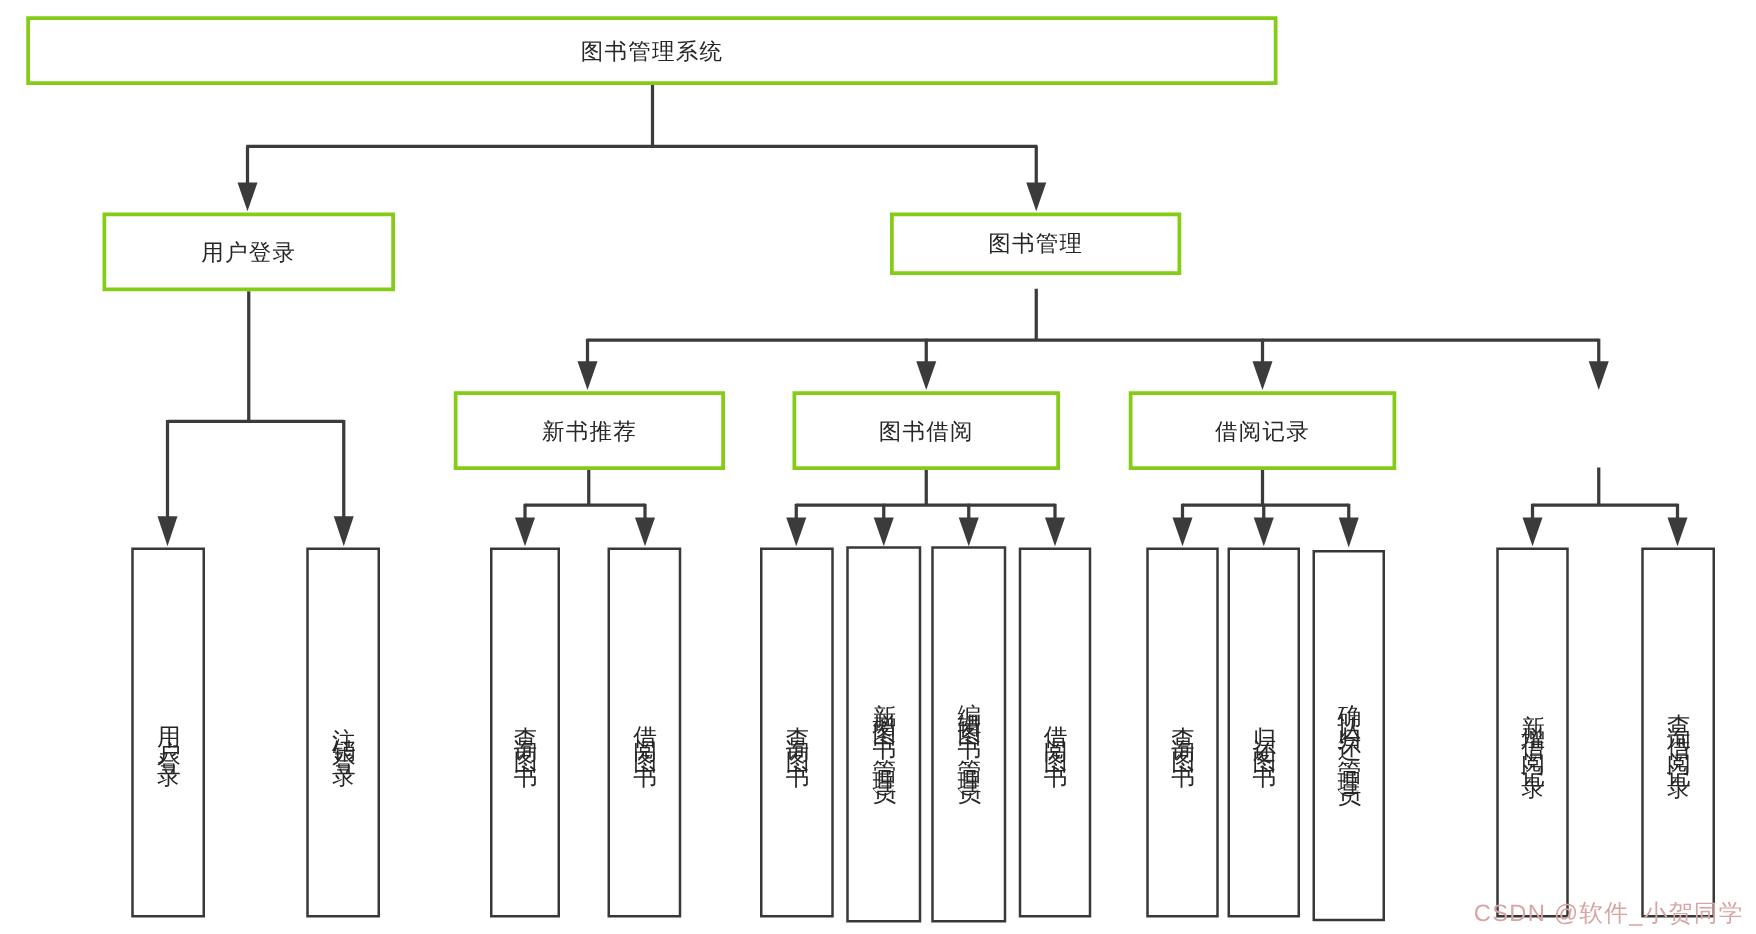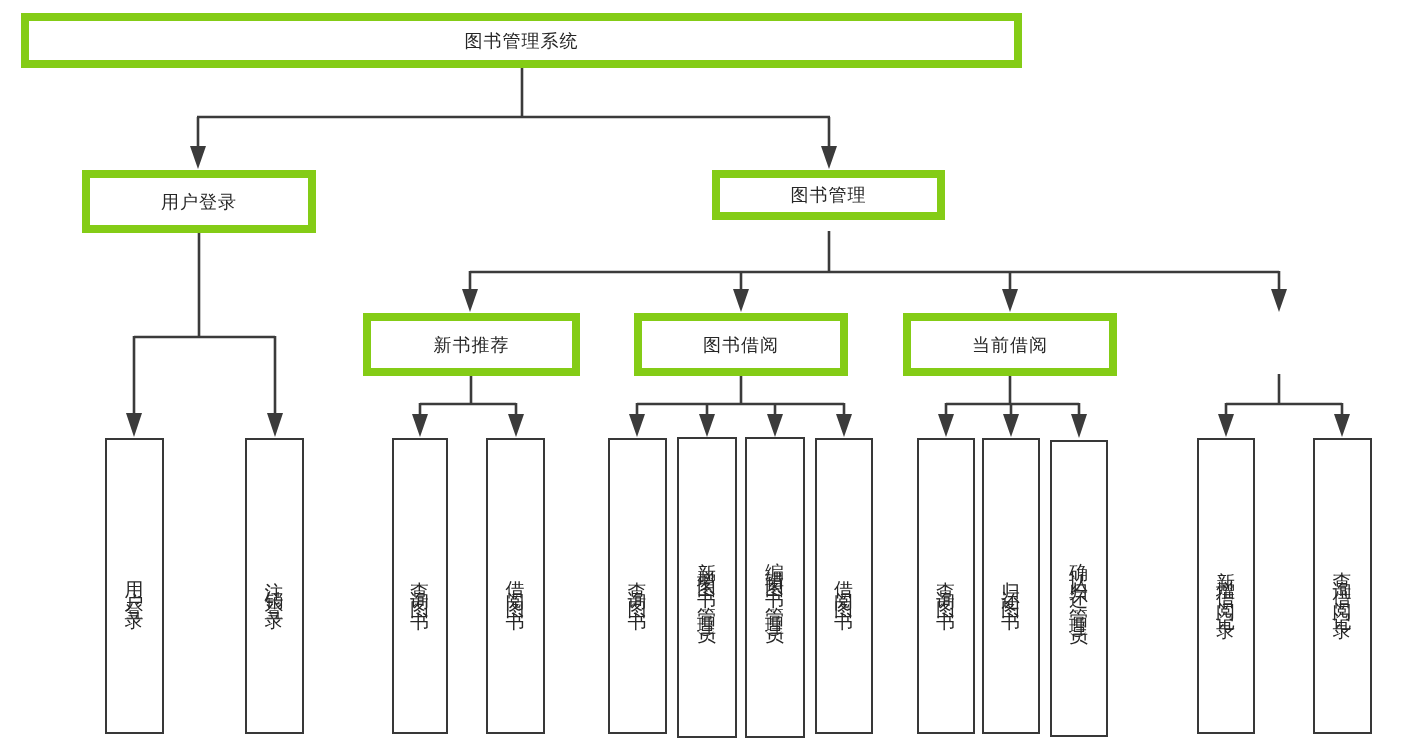--- a/index.html
+++ b/index.html
@@ -24,21 +24,21 @@
     position: absolute;
     left: 0;
     top: 0;
     width: 1405px;
     height: 747px;
     z-index: 1;
   }
   .hbox {
     position: absolute;
     background: #ffffff;
-    border: 8px solid #84cc16;
+    border: 3px solid #84cc16;
     box-sizing: border-box;
     display: flex;
     align-items: center;
     justify-content: center;
     z-index: 2;
   }
   .hbox span {
     font-size: 18px;
     color: #262626;
     letter-spacing: 1px;
@@ -164,21 +164,21 @@
     <span>图书管理</span>
   </div>
 
   <div class="hbox" style="left:363px; top:313px; width:217px; height:63px">
     <span>新书推荐</span>
   </div>
   <div class="hbox" style="left:634px; top:313px; width:214px; height:63px">
     <span>图书借阅</span>
   </div>
   <div class="hbox" style="left:903px; top:313px; width:214px; height:63px">
-    <span>当前借阅</span>
+    <span>借阅记录</span>
   </div>
 
   <div class="vbox" style="left:105px; top:438px; width:59px; height:296px">
     <span>用户登录</span>
   </div>
   <div class="vbox" style="left:245px; top:438px; width:59px; height:296px">
     <span>注销登录</span>
   </div>
 
   <div class="vbox" style="left:392px; top:438px; width:56px; height:296px">
@@ -211,14 +211,15 @@
     <span>确认归还（管理员）</span>
   </div>
 
   <div class="vbox" style="left:1197px; top:438px; width:58px; height:296px">
     <span>新增借阅记录</span>
   </div>
   <div class="vbox" style="left:1313px; top:438px; width:59px; height:296px">
     <span>查询借阅记录</span>
   </div>
 
+  <div id="watermark">CSDN @软件_小贺同学</div>
 
 </div>
 
 </body></html>

